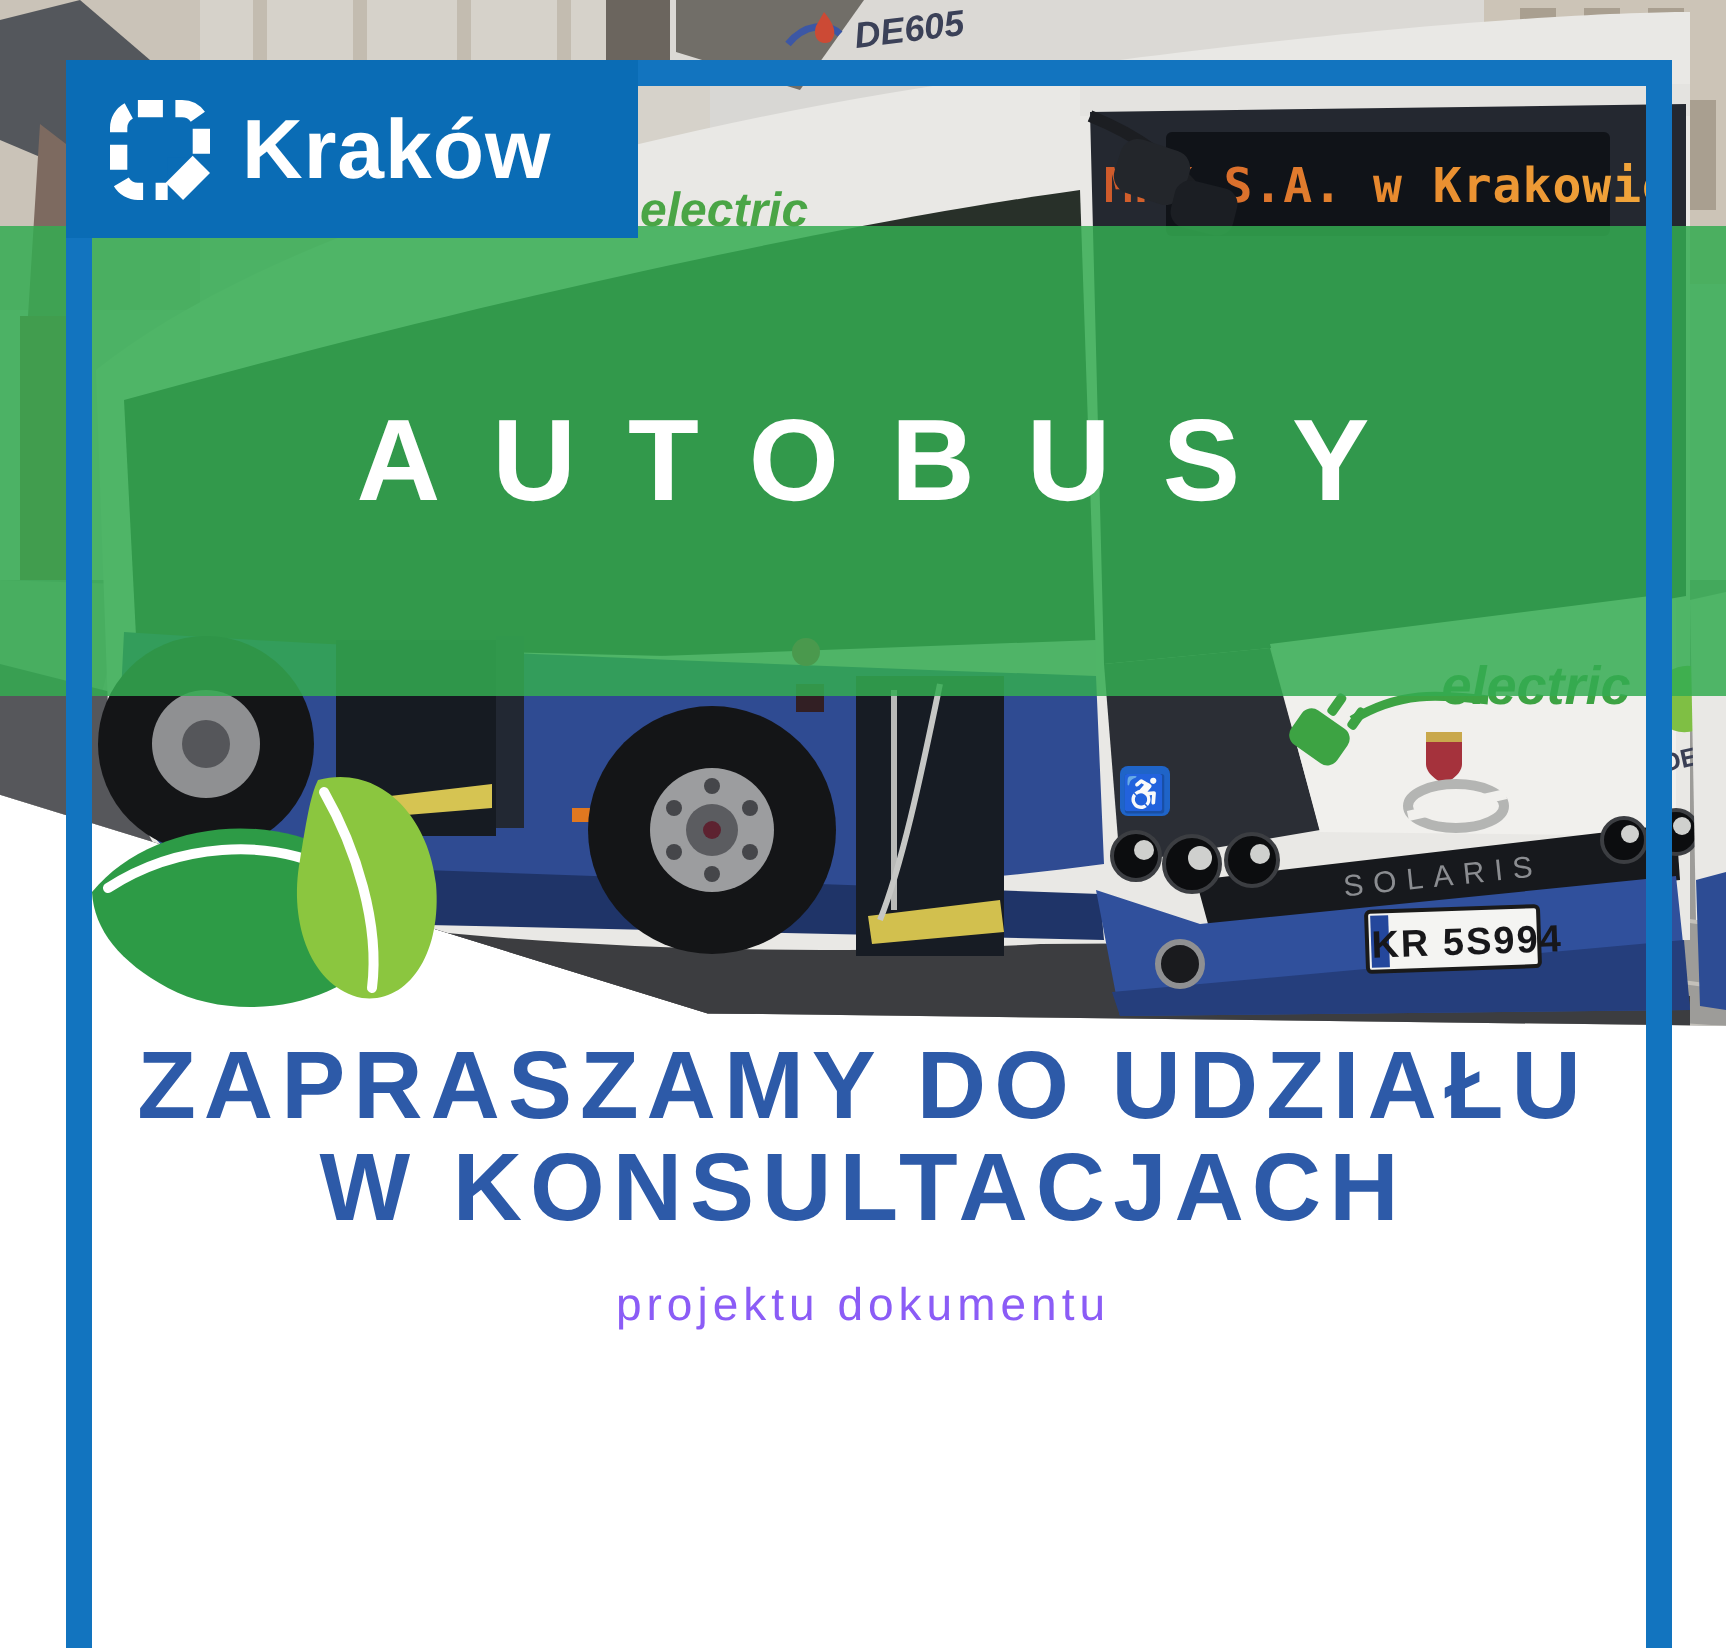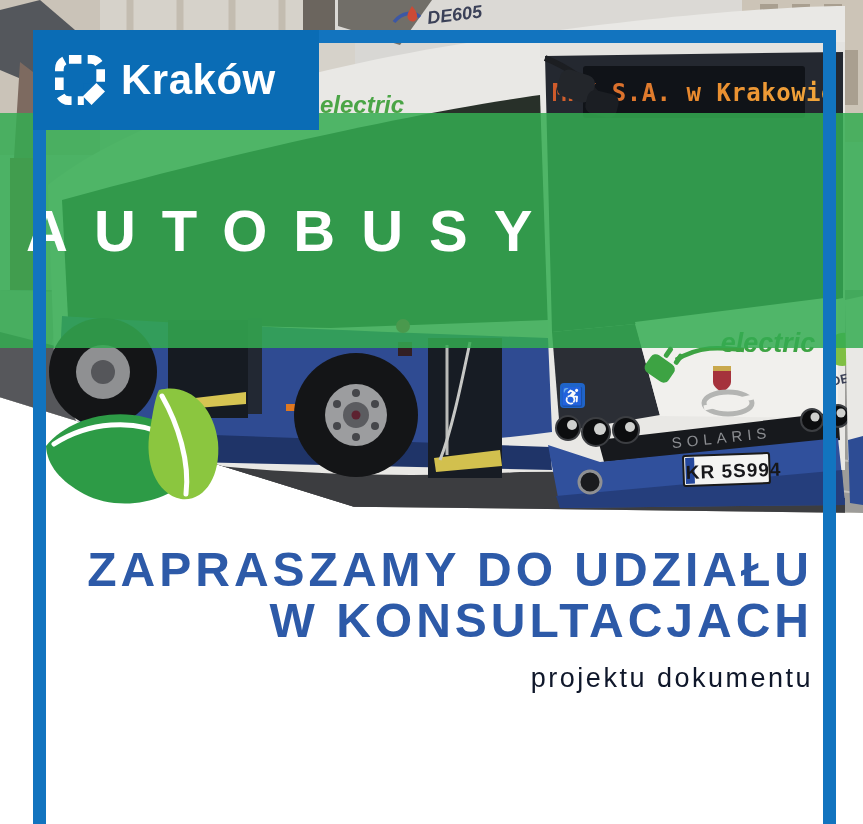--- a/index.html
+++ b/index.html
@@ -10,56 +10,56 @@
   
   .photo{
     position:absolute;left:0;top:0;width:863px;height:516px;
     clip-path:polygon(0 0,100% 0,100% 99.4%,41% 98.2%,0 77%);
   }
   .photo svg{display:block;}
   
   .green-band{
     position:absolute;left:0;top:113px;width:863px;height:235px;
     background:rgba(52,171,81,0.85);
-    display:flex;flex-direction:column;justify-content:center;align-items:flex-start;
+    display:flex;flex-direction:column;justify-content:center;align-items:center;
     z-index:3;
   }
   .band-title{
     color:#ffffff;font-weight:700;font-size:58px;line-height:84px;
     white-space:nowrap;
   }
   .band-title.l1{letter-spacing:26px;text-indent:26px;}
   .band-title.l2{letter-spacing:19px;text-indent:19px;}
   
   .frame{
     position:absolute;left:33px;top:30px;width:803px;height:900px;
     border:13px solid #1274bf;box-sizing:border-box;z-index:4;pointer-events:none;
   }
   
   .krakow-box{
-    position:absolute;left:33px;top:30px;width:286px;height:100px;background:#0a6cb5;
+    position:absolute;left:33px;top:30px;width:286px;height:89px;background:#0a6cb5;
     display:flex;align-items:center;padding-left:22px;box-sizing:border-box;gap:16px;
     z-index:5;
   }
   .krakow-box .brand-text{
     color:#fff;font-size:42px;font-weight:600;letter-spacing:0.5px;
   }
   
   .leaf{position:absolute;left:42px;top:380px;z-index:5;}
   
   .invite{
-    position:absolute;left:50px;right:50px;top:544px;text-align:right;z-index:2;
+    position:absolute;left:50px;right:50px;top:518px;text-align:center;z-index:2;
   }
   .invite-heading div{
     color:#2d5aa8;font-weight:700;font-size:48px;line-height:51px;
     letter-spacing:4px;white-space:nowrap;
   }
   .invite-body{margin-top:14px;}
   .invite-body div{
-    color:#0f172a;font-size:27px;line-height:37px;letter-spacing:2.5px;white-space:nowrap;
+    color:#8b5cf6;font-size:23px;line-height:37px;letter-spacing:2.5px;white-space:nowrap;
   }
   .svg-txt{font-family:"Liberation Sans",sans-serif;}
   .led-txt{font-family:"DejaVu Sans Mono",monospace;}
 </style>
 </head>
 <body>
 
 <div class="poster">
 
   <div class="photo">

